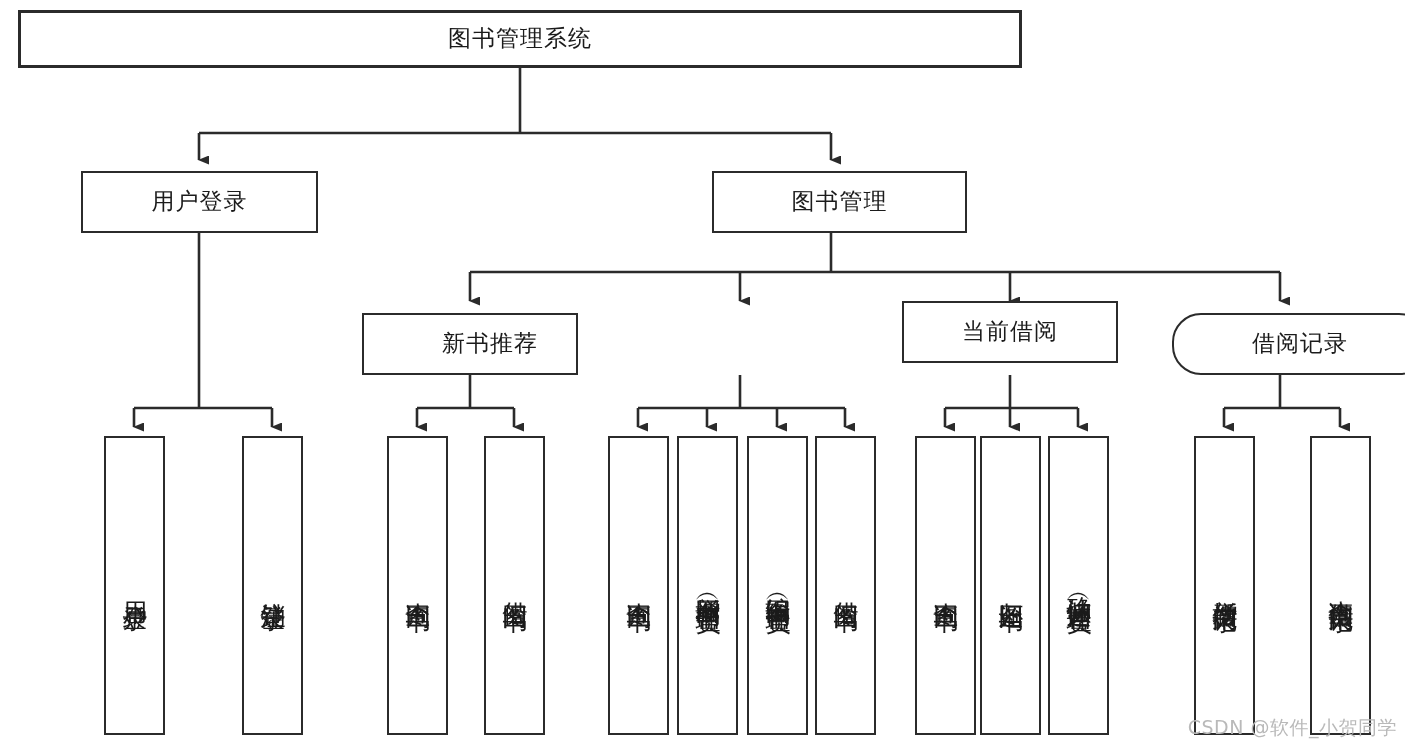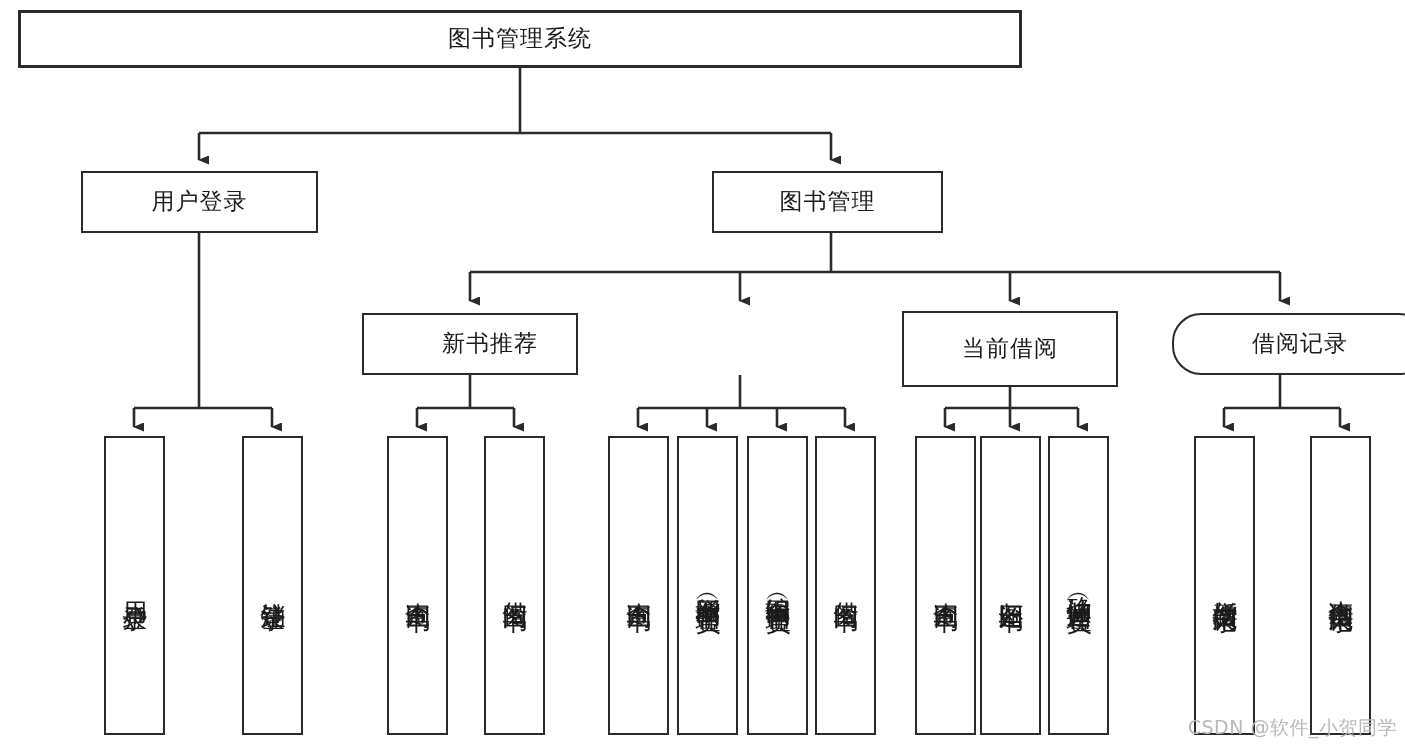--- a/index.html
+++ b/index.html
@@ -130,28 +130,28 @@
     </g>
   </svg>
 
   <div class="node root" style="left:18px; top:10px; width:1004px; height:58px;">
     <span class="node-label">图书管理系统</span>
   </div>
 
   <div class="node level1" style="left:81px; top:171px; width:237px; height:62px;">
     <span class="node-label">用户登录</span>
   </div>
-  <div class="node level1" style="left:712px; top:171px; width:231px; height:62px;">
+  <div class="node level1" style="left:712px; top:171px; width:255px; height:62px;">
     <span class="node-label">图书管理</span>
   </div>
 
   <div class="node level2" style="left:362px; top:313px; width:216px; height:62px;padding-left:40px;">
     <span class="node-label">新书推荐</span>
   </div>
-  <div class="node level2" style="left:902px; top:311px; width:216px; height:76px;">
+  <div class="node level2" style="left:902px; top:301px; width:216px; height:62px;">
     <span class="node-label">当前借阅</span>
   </div>
   <div class="node level2" style="left:1172px; top:313px; width:256px; height:62px;border-radius:29px;">
     <span class="node-label">借阅记录</span>
   </div>
 
   <div class="node leaf" style="left:104px; top:436px; width:61px; height:299px;">
     <span class="node-label">用户登录</span>
   </div>
   <div class="node leaf" style="left:242px; top:436px; width:61px; height:299px;">

